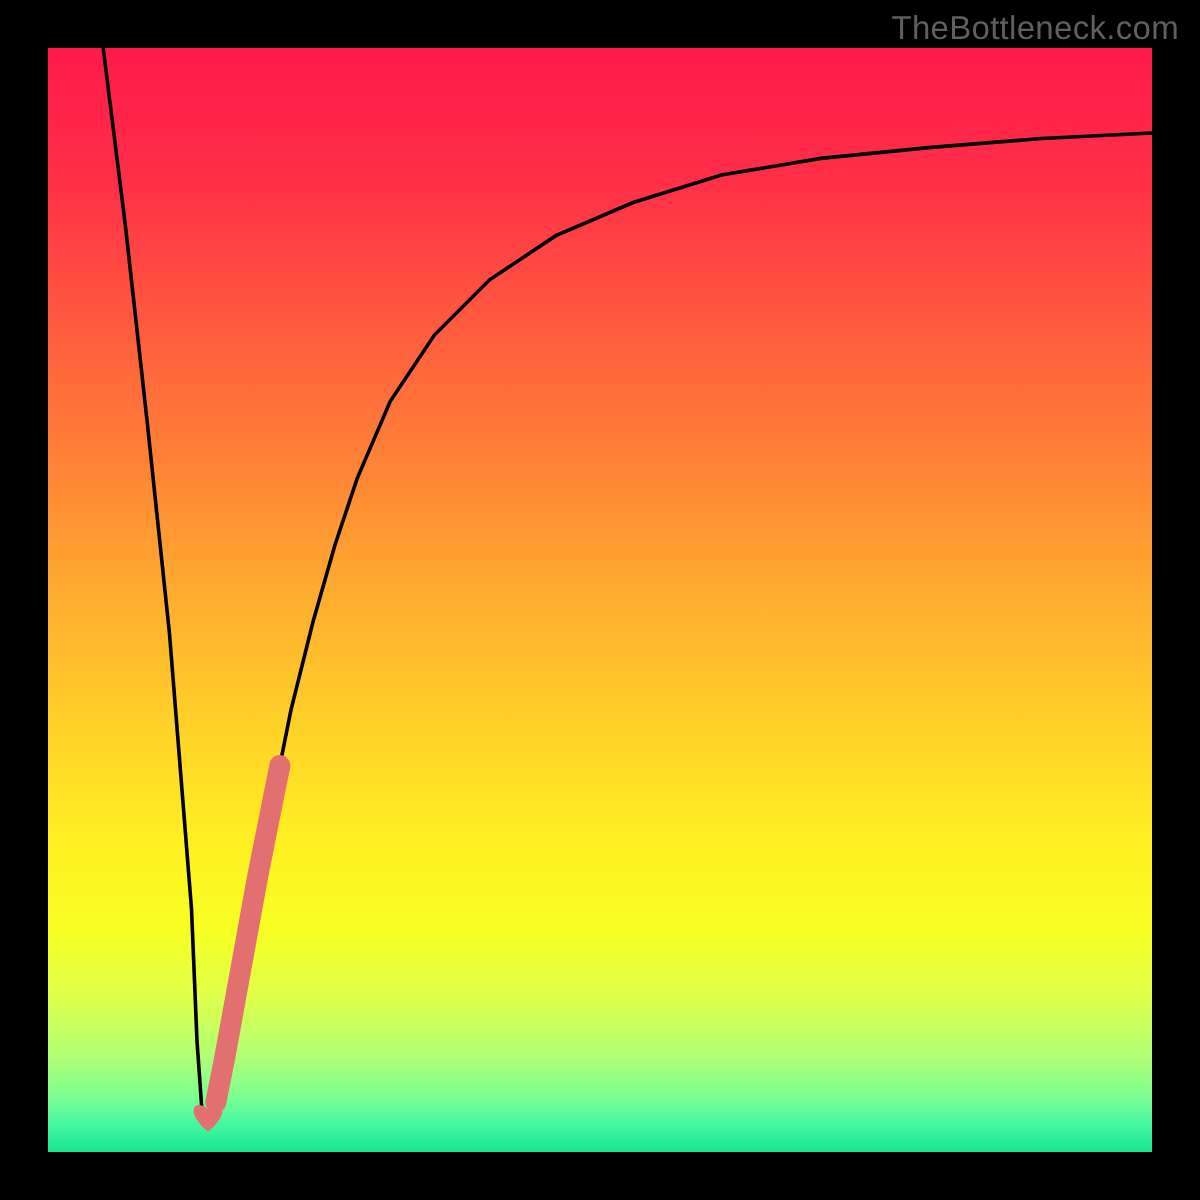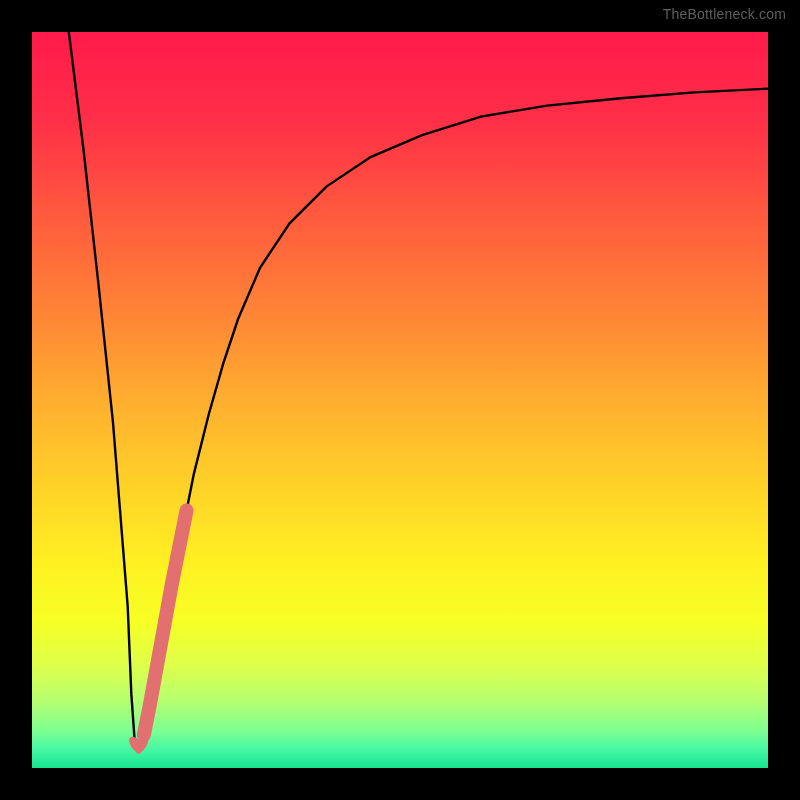--- a/index.html
+++ b/index.html
@@ -28,21 +28,21 @@
     overflow: hidden;
   }
   .gradient {
     position: absolute;
     inset: 0;
   }
   .watermark {
     position: absolute;
     top: 6px;
     right: 14px;
-    font-size: 14px;
+    font-size: 22px;
     font-weight: 400;
     color: #5f5f5f;
     letter-spacing: 0.2px;
     text-align: center;
   }
   svg.curves {
     position: absolute;
     inset: 0;
     width: 100%;
     height: 100%;

